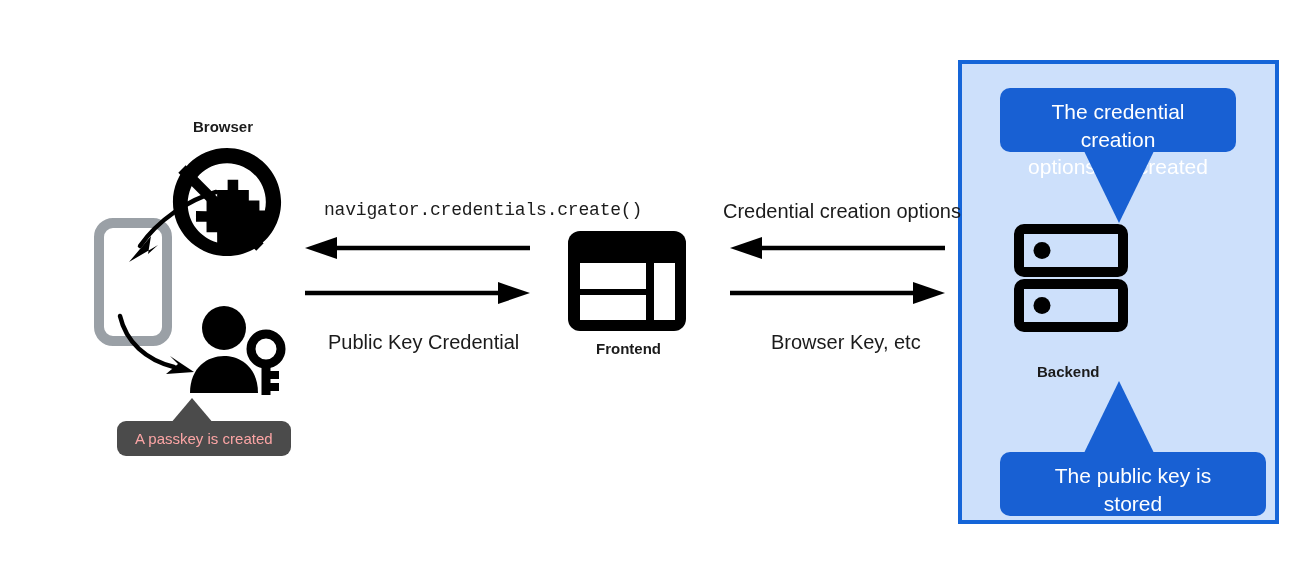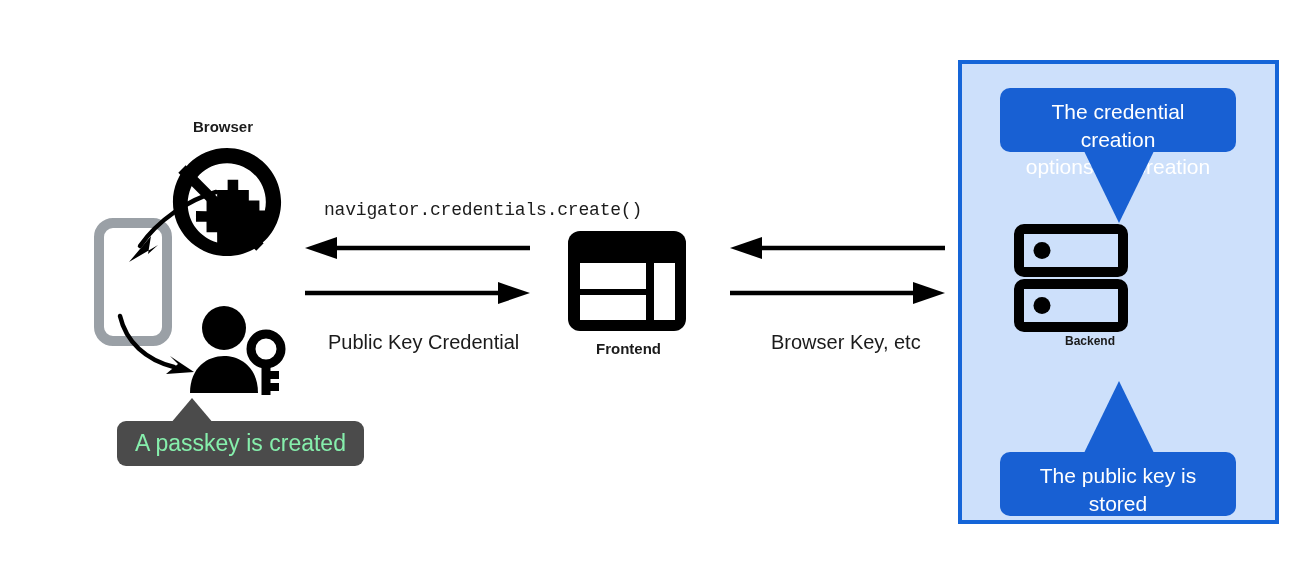--- a/index.html
+++ b/index.html
@@ -66,23 +66,23 @@
     border-top: 72px solid #1860d3;
   }
   .tail-up {
     border-bottom: 72px solid #1860d3;
   }
 
   
   #passkey-tooltip {
     position: absolute;
     background: #4b4b4b;
-    color: #86efac;
+    color: #fca5a5;
     border-radius: 9px;
-    font-size: 23px;
+    font-size: 15px;
     padding: 9px 18px;
     white-space: nowrap;
   }
   #passkey-tooltip-tail {
     position: absolute;
     width: 0; height: 0;
     border-left: 22px solid transparent;
     border-right: 22px solid transparent;
     border-bottom: 26px solid #4b4b4b;
   }
@@ -91,40 +91,40 @@
 </style>
 </head>
 <body>
 
 <div id="stage">
 
   <div id="backend-panel" class="abs"></div>
 
   <div class="callout" style="left:1000px; top:88px; width:236px; height:64px;">
     <span>The credential creation</span><br>
-    <span>options are creation</span>
+    <span>options are created</span>
   </div>
   <div class="callout-tail tail-down" style="left:1084px; top:151px;"></div>
 
-  <div class="callout" style="left:1000px; top:452px; width:236px; height:64px;">
+  <div class="callout" style="left:1000px; top:452px; width:266px; height:64px;">
     <span>The public key is</span><br>
     <span>stored</span>
   </div>
   <div class="callout-tail tail-up" style="left:1084px; top:381px;"></div>
 
   <div class="abs" style="left:1016px; top:226px; width:110px; height:105px;">
     <svg width="110" height="105" viewBox="0 0 110 105" aria-hidden="true">
       <rect x="3" y="3" width="104" height="43" rx="5" ry="5" fill="none" stroke="#000000" stroke-width="10"></rect>
       <circle cx="26" cy="24.5" r="8.5" fill="#000000"></circle>
       <rect x="3" y="58" width="104" height="43" rx="5" ry="5" fill="none" stroke="#000000" stroke-width="10"></rect>
       <circle cx="26" cy="79.5" r="8.5" fill="#000000"></circle>
     </svg>
   </div>
 
-  <div class="lbl lbl-bold" style="left:1037px; top:335px; font-size:12px;margin-left:28px;">Backend</div>
+  <div class="lbl lbl-bold" style="left:1037px; top:363px; font-size:15px;">Backend</div>
 
   <div class="lbl lbl-bold" style="left:193px; top:118px; font-size:15px;">Browser</div>
 
   <div class="abs" style="left:168px; top:143px; width:118px; height:118px;">
     <svg width="118" height="118" viewBox="0 0 48 48" aria-hidden="true">
 
       <path fill="#000000" d="M24 2C11.85 2 2 11.85 2 24s9.85 22 22 22 22-9.85 22-22S36.15 2 24 2zm0 6.2
         c8.72 0 15.8 7.08 15.8 15.8 0 1.2-.14 2.36-.4 3.48l-2.2-.02-.02-4.1-4.3-.02v-4.2l-4.3.02-.02-4.26
         -4.3.02v4.24l-4.28-.02v4.28l-4.3.02v4.28l-4.3-.02v4.3l4.28.02.02 4.28 4.3-.02.02 4.2
         c-6.9-1.9-11.98-8.22-11.98-15.74C8.2 15.28 15.28 8.2 24 8.2z"></path>
@@ -193,20 +193,21 @@
 
   <div class="abs" style="left:305px; top:285px; width:225px; height:16px;">
     <svg width="225" height="16" viewBox="0 0 225 16" aria-hidden="true">
       <line x1="0" y1="8" x2="197" y2="8" stroke="#000000" stroke-width="4.5"></line>
       <path d="M225 8 L 193 -3 L 193 19 Z" fill="#000000"></path>
     </svg>
   </div>
 
   <div class="lbl" style="left:328px; top:331px; font-size:20px;">Public Key Credential</div>
 
+  <div class="lbl" style="left:723px; top:200px; font-size:20px;">Credential creation options</div>
 
   <div class="abs" style="left:730px; top:240px; width:215px; height:16px;">
     <svg width="215" height="16" viewBox="0 0 215 16" aria-hidden="true">
       <line x1="28" y1="8" x2="215" y2="8" stroke="#000000" stroke-width="4.5"></line>
       <path d="M0 8 L 32 -3 L 32 19 Z" fill="#000000"></path>
     </svg>
   </div>
 
   <div class="abs" style="left:730px; top:285px; width:215px; height:16px;">
     <svg width="215" height="16" viewBox="0 0 215 16" aria-hidden="true">

